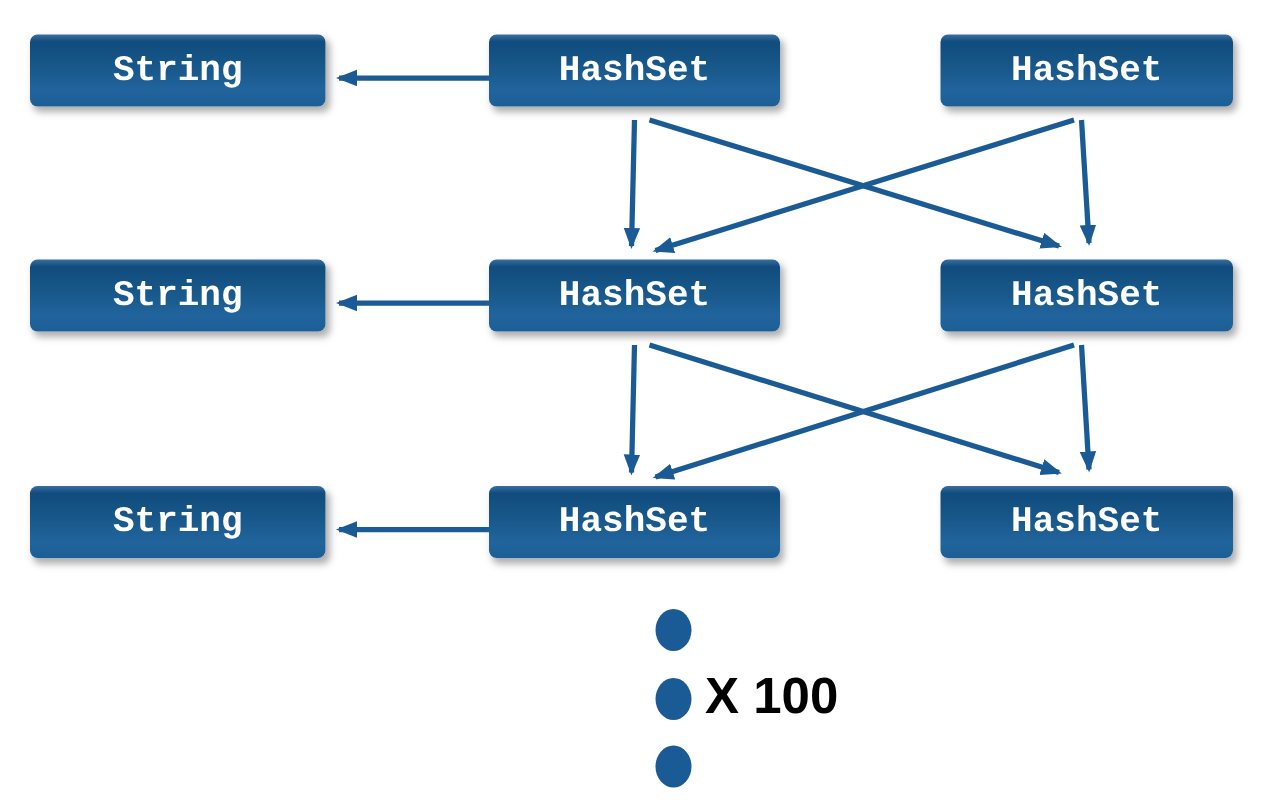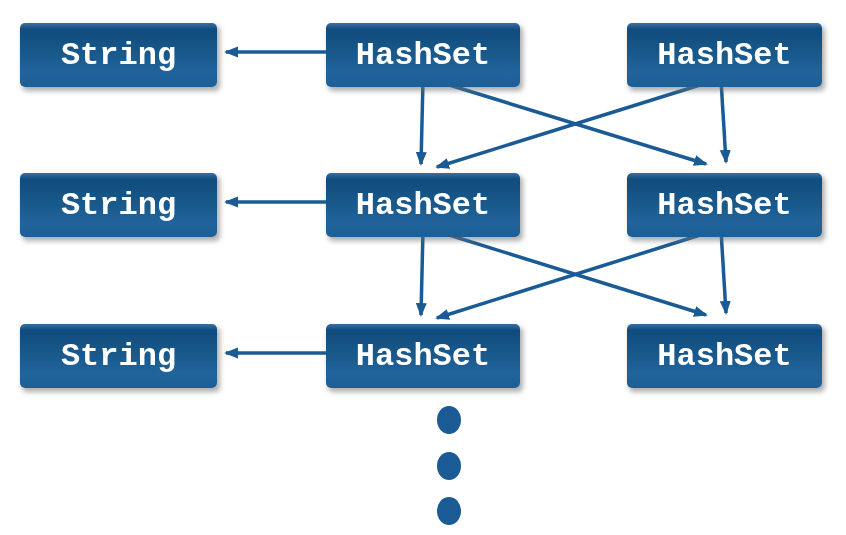--- a/index.html
+++ b/index.html
@@ -11,29 +11,29 @@
     overflow: hidden;
     font-family: "Liberation Sans", sans-serif;
   }
   .edge-layer {
     position: absolute;
     left: 0; top: 0;
     width: 846px; height: 535px;
   }
   .node {
     position: absolute;
-    height: 64px;
+    height: 48px;
     border-radius: 5px;
     display: flex;
     align-items: center;
     justify-content: center;
     color: #ffffff;
     font-family: "Liberation Mono", "DejaVu Sans Mono", monospace;
     font-weight: bold;
-    font-size: 32px;
+    font-size: 24px;
     letter-spacing: 0px;
     background: linear-gradient(180deg,
       #3a6fa2 0%,
       #104c7d 10%,
       #18588a 46%,
       #21649d 78%,
       #1c5e95 100%);
     box-shadow: 2.5px 3.5px 5px rgba(110,110,110,0.55);
   }
   .col-left  { left: 20px;  width: 197px; }
@@ -96,14 +96,15 @@
   <div class="node col-right row-1">HashSet</div>
 
   <div class="node col-left row-2">String</div>
   <div class="node col-mid row-2">HashSet</div>
   <div class="node col-right row-2">HashSet</div>
 
   <div class="node col-left row-3">String</div>
   <div class="node col-mid row-3">HashSet</div>
   <div class="node col-right row-3">HashSet</div>
 
+  <div class="multiplier">X 100</div>
 
 </div>
 
 </body></html>

